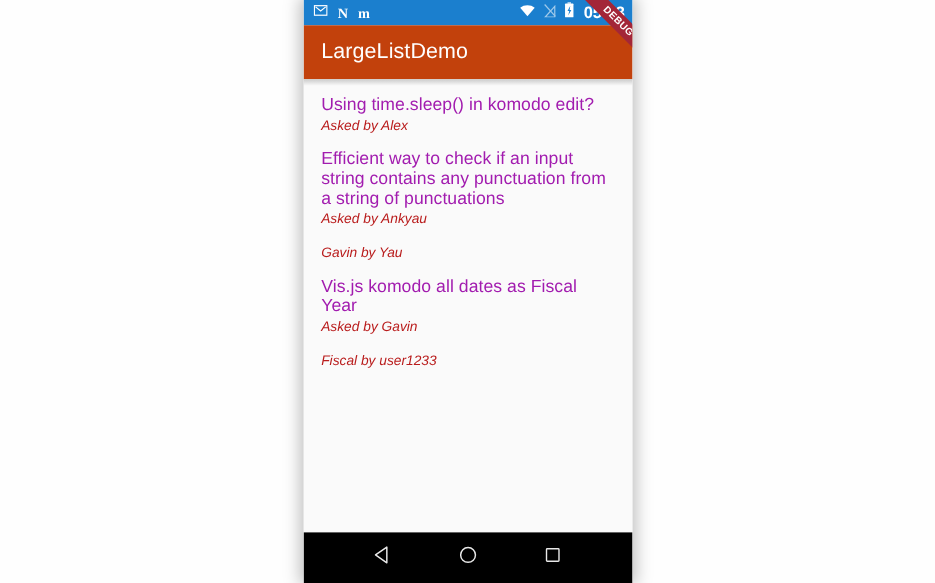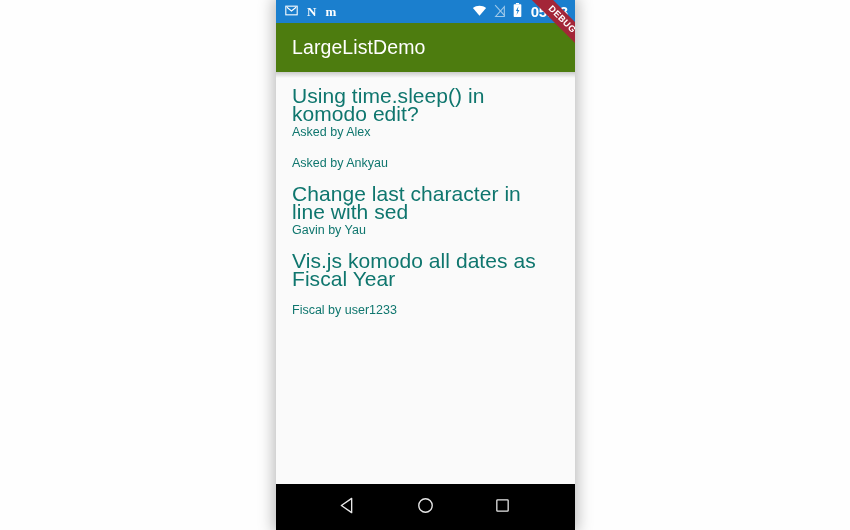--- a/index.html
+++ b/index.html
@@ -62,21 +62,21 @@
     font-weight: bold;
     line-height: 1;
     color: #ffffff;
     font-family: "Liberation Serif", serif;
   }
 
   
   #app-bar {
     position: relative;
     height: 49px;
-    background: #4d7c0f;
+    background: #c2410c;
     display: flex;
     align-items: center;
     padding-left: 16px;
   }
   #app-title {
     color: #ffffff;
     font-size: 19.5px;
     font-weight: normal;
     letter-spacing: 0.1px;
   }
@@ -120,30 +120,31 @@
     position: relative;
     height: 412px;
     background: #fafafa;
     overflow: hidden;
     padding-top: 8px;
   }
   .list-item {
     padding: 7px 16px 6px 16px;
   }
   .item-title {
-    font-size: 21px;
-    color: #0f766e;
+    font-size: 16px;
+    color: #a21caf;
     line-height: 18px;
     letter-spacing: 0.05px;
   }
   .item-sub {
     font-size: 12.5px;
-    color: #0f766e;
+    color: #b91c1c;
     line-height: 17px;
     margin-top: 1px;
+    font-style: italic;
   }
 
   
   #nav-bar {
     position:absolute;
     left:0; bottom:0;
     width: 299px;
     height: 46px;
     background: #000000;
     display: flex;
@@ -207,30 +208,31 @@
     <div id="bar-shadow"></div>
 
     <div id="list">
 
       <div class="list-item">
         <div class="item-title">Using time.sleep() in komodo edit?</div>
         <div class="item-sub">Asked by Alex</div>
       </div>
 
       <div class="list-item">
+        <div class="item-title">Efficient way to check if an input string contains any punctuation from a string of punctuations</div>
         <div class="item-sub">Asked by Ankyau</div>
       </div>
 
       <div class="list-item">
-        <div class="item-title">Change last character in line with sed</div>
         <div class="item-sub">Gavin by Yau</div>
       </div>
 
       <div class="list-item">
         <div class="item-title">Vis.js komodo all dates as Fiscal Year</div>
+        <div class="item-sub">Asked by Gavin</div>
       </div>
 
 
       <div class="list-item">
         <div class="item-sub">Fiscal by user1233</div>
       </div>
 
     </div>
 
     <div id="nav-bar">

